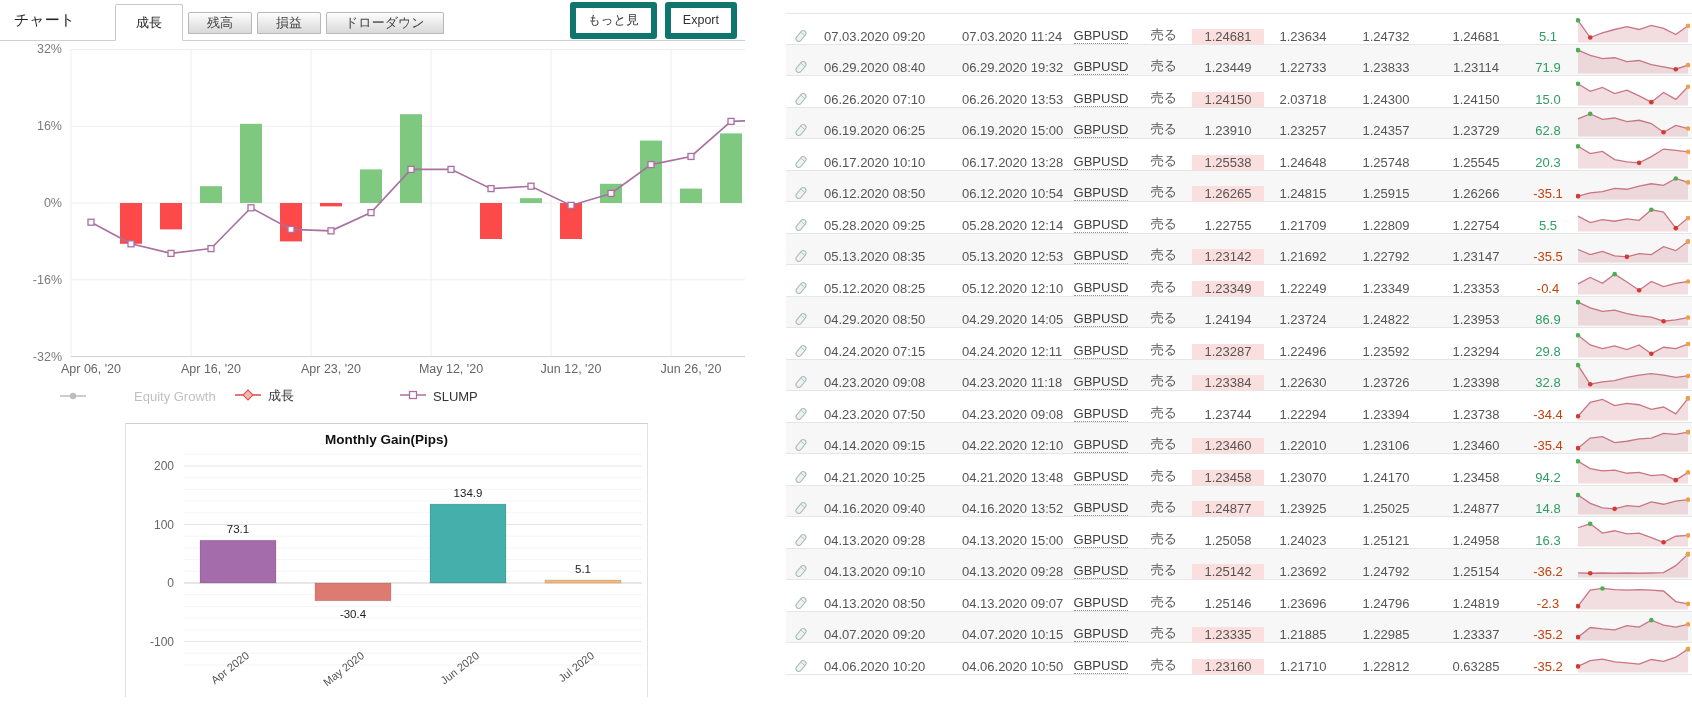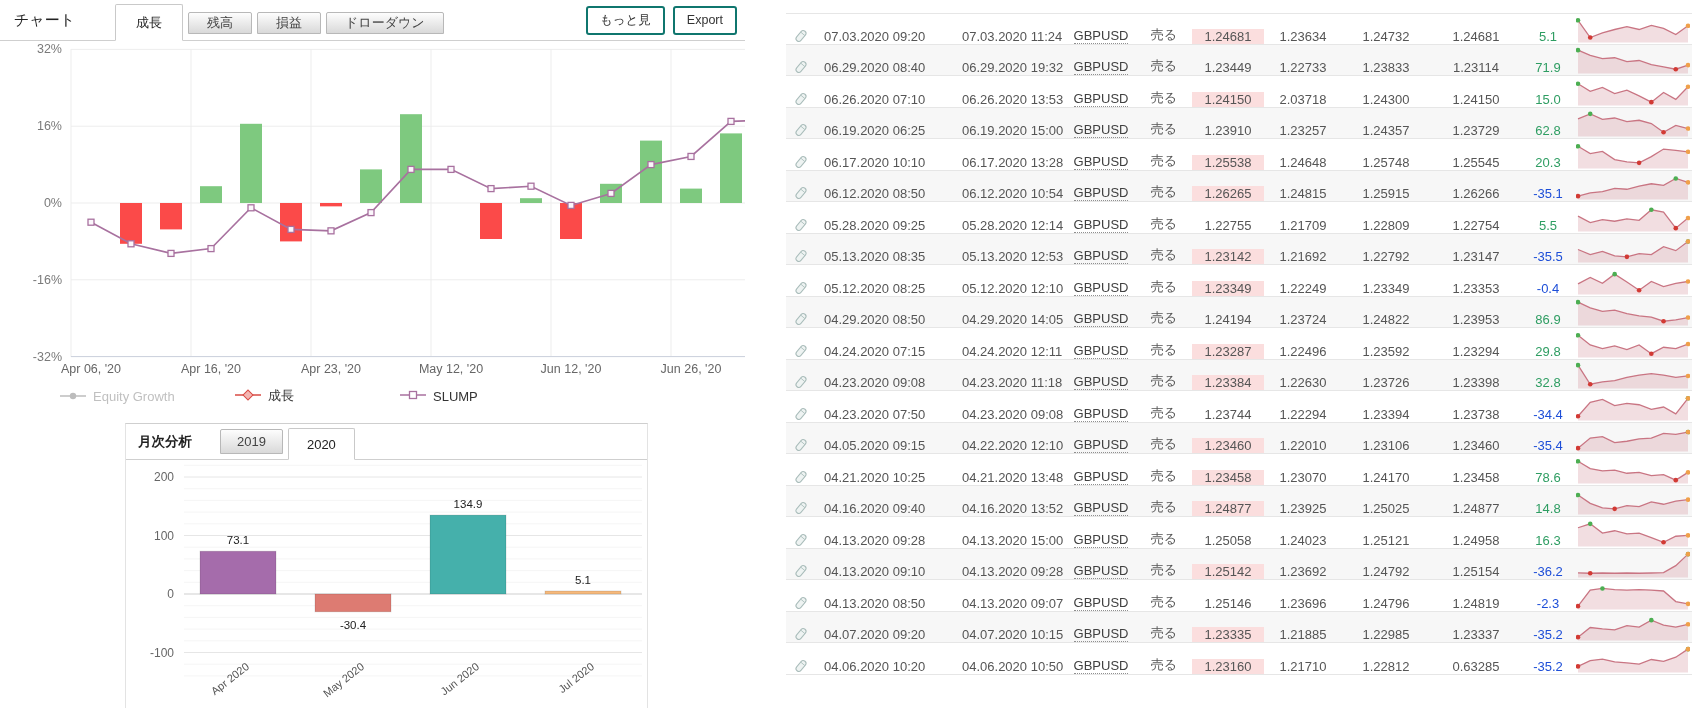--- a/index.html
+++ b/index.html
@@ -7,33 +7,33 @@
        font-family:"Liberation Sans",sans-serif;color:#333;}
 
   
   .tabbar{display:flex;align-items:flex-end;border-bottom:1px solid #cfcfcf;box-sizing:border-box;}
   .panel-label{align-self:center;font-size:15px;color:#222;white-space:nowrap;}
   .tab{box-sizing:border-box;border:1px solid #b8b8b8;border-radius:2px 2px 0 0;
        background:linear-gradient(#fdfdfd,#d9d9d9);color:#444;font-size:13px;
        padding:1px 18px;margin-right:5px;margin-bottom:6px;cursor:pointer;white-space:nowrap;}
   .tab.active{background:#fff;border-color:#c9c9c9;border-bottom:1px solid #fff;
        margin-bottom:-1px;padding:9px 20px 8px;color:#222;z-index:2;}
-  .btn{box-sizing:border-box;border:2px solid #0f766e;border-radius:3px;background:#fff;
+  .btn{box-sizing:border-box;border:6px solid #0f766e;border-radius:3px;background:#fff;
        color:#333;font-size:12.5px;padding:4px 12px;margin-left:8px;cursor:pointer;white-space:nowrap;}
 
   
   .growth-panel{position:absolute;left:0;top:0;width:745px;}
   .growth-panel .tabbar{height:41px;padding:0 8px 0 14px;}
   .growth-panel .panel-label{margin-right:40px;}
   .grow-buttons{margin-left:auto;align-self:center;display:flex;}
   .legend-row{display:flex;align-items:center;padding-left:60px;height:26px;}
   .legend-item{display:flex;align-items:center;font-size:13px;color:#333;}
   .legend-item.disabled{color:#c0c0c0;}
   .legend-item .lmark{margin-right:7px;display:inline-block;}
-  .li-eg{width:175px;}
+  .li-eg{width:175px;gap:41px;}
   .li-growth{width:165px;}
 
   
   .monthly-panel{position:absolute;left:125px;top:423px;width:523px;box-sizing:border-box;
        border-left:1px solid #e3e3e3;border-right:1px solid #e3e3e3;border-top:1px solid #cfcfcf;}
   .monthly-panel .tabbar{height:36px;padding:0 8px 0 12px;}
   .monthly-panel .panel-label{font-size:13.5px;font-weight:bold;margin-right:28px;}
   .monthly-panel .tab{padding:4px 16px;margin-bottom:5px;font-size:13px;}
   .monthly-panel .tab.active{padding:8px 18px 7px;margin-bottom:-1px;}
   .monthly-title{text-align:center;font-size:13.5px;font-weight:bold;color:#111;margin:8px 0 2px;}
@@ -51,21 +51,21 @@
   .c.sym{width:70px;justify-content:center;}
   .c.act{width:56px;justify-content:center;}
   .c.p1{width:72px;justify-content:center;padding:0;}
   .p1box{display:flex;align-items:center;justify-content:center;width:100%;height:100%;}
   .p1box.hl{background:#fbdede;}
   .c.p2{width:78px;justify-content:center;}
   .c.p3{width:88px;justify-content:center;}
   .c.p4{width:92px;justify-content:center;}
   .c.pips{width:52px;justify-content:center;font-size:13px;}
   .c.pips.pos{color:#2e9d62;}
-  .c.pips.neg{color:#1d4ed8;}
+  .c.pips.neg{color:#c2410c;}
   .c.spark{width:118px;justify-content:center;}
   .symlink{border-bottom:1px dotted #8f8f8f;cursor:pointer;color:#404040;}
 </style>
 </head>
 <body>
 
 <div class="app">
 
   <div class="growth-panel">
     <div class="tabbar">
@@ -161,25 +161,21 @@
               <line x1="0" y1="6" x2="26" y2="6" stroke="#a8719f" stroke-width="1.5"></line>
               <rect x="9.5" y="2.5" width="7" height="7" fill="#fff" stroke="#a8719f" stroke-width="1.3"></rect>
             </svg>
         </span>
         <span>SLUMP</span>
       </div>
     </div>
   </div>
 
   <div class="monthly-panel">
-    <div class="tabbar">
-      <span class="panel-label">月次分析</span>
-      <div class="tab">2019</div>
-      <div class="tab active">2020</div>
-    </div>
+    <div class="monthly-title">Monthly Gain(Pips)</div>
     <svg id="monthly-svg" width="521" height="244">
         <line x1="58" y1="215.89999999999998" x2="516" y2="215.89999999999998" stroke="#f5f5f5"></line>
         <line x1="58" y1="204.2" x2="516" y2="204.2" stroke="#f5f5f5"></line>
         <line x1="58" y1="192.5" x2="516" y2="192.5" stroke="#e6e6e6"></line>
         <line x1="58" y1="180.8" x2="516" y2="180.8" stroke="#f5f5f5"></line>
         <line x1="58" y1="169.1" x2="516" y2="169.1" stroke="#f5f5f5"></line>
         <line x1="58" y1="157.4" x2="516" y2="157.4" stroke="#f5f5f5"></line>
         <line x1="58" y1="145.7" x2="516" y2="145.7" stroke="#f5f5f5"></line>
         <line x1="58" y1="134" x2="516" y2="134" stroke="#cfcfcf"></line>
         <line x1="58" y1="122.3" x2="516" y2="122.3" stroke="#f5f5f5"></line>
@@ -631,21 +627,21 @@
     </div>
       <div class="trow">
       <div class="c pin">
         <svg width="16" height="16">
           <g transform="rotate(40 8 8)">
             <rect x="5.2" y="1.8" width="5.6" height="12.4" rx="2.8" fill="#eef3f2" stroke="#a9bcba" stroke-width="1"></rect>
             <line x1="5.4" y1="5.2" x2="10.6" y2="5.2" stroke="#a9bcba" stroke-width="0.8"></line>
           </g>
         </svg>
       </div>
-      <div class="c open">04.05.2020 09:15</div>
+      <div class="c open">04.14.2020 09:15</div>
       <div class="c close">04.22.2020 12:10</div>
       <div class="c sym">
           <span class="symlink">GBPUSD</span>
         </div>
       <div class="c act">売る</div>
       <div class="c p1">
           <span class="p1box hl">1.23460</span>
         </div>
       <div class="c p2">1.22010</div>
       <div class="c p3">1.23106</div>
@@ -675,21 +671,21 @@
       <div class="c sym">
           <span class="symlink">GBPUSD</span>
         </div>
       <div class="c act">売る</div>
       <div class="c p1">
           <span class="p1box hl">1.23458</span>
         </div>
       <div class="c p2">1.23070</div>
       <div class="c p3">1.24170</div>
       <div class="c p4">1.23458</div>
-      <div class="c pips pos">78.6</div>
+      <div class="c pips pos">94.2</div>
       <div class="c spark">
         <svg width="114" height="30">
             <path d="M2,6.300000000000001 L14.222222222222221,13.66 L26.444444444444443,15.96 L38.666666666666664,15.04 L50.888888888888886,18.259999999999998 L63.111111111111114,17.34 L75.33333333333333,20.56 L87.55555555555556,19.64 L99.77777777777777,25.16 L112,17.34 L112,28.5 L2,28.5 Z" fill="rgba(203,123,134,0.25)" stroke="none"></path>
             <polyline points="2,6.300000000000001 14.222222222222221,13.66 26.444444444444443,15.96 38.666666666666664,15.04 50.888888888888886,18.259999999999998 63.111111111111114,17.34 75.33333333333333,20.56 87.55555555555556,19.64 99.77777777777777,25.16 112,17.34" fill="none" stroke="#c97583" stroke-width="1.3"></polyline>
             <circle cx="2" cy="6.300000000000001" r="2.3" fill="#4cae52"></circle>
             <circle cx="99.77777777777777" cy="25.16" r="2.3" fill="#d23a34"></circle>
             <circle cx="112" cy="17.34" r="2.3" fill="#f0a04a"></circle>
           </svg>
       </div>
     </div>

